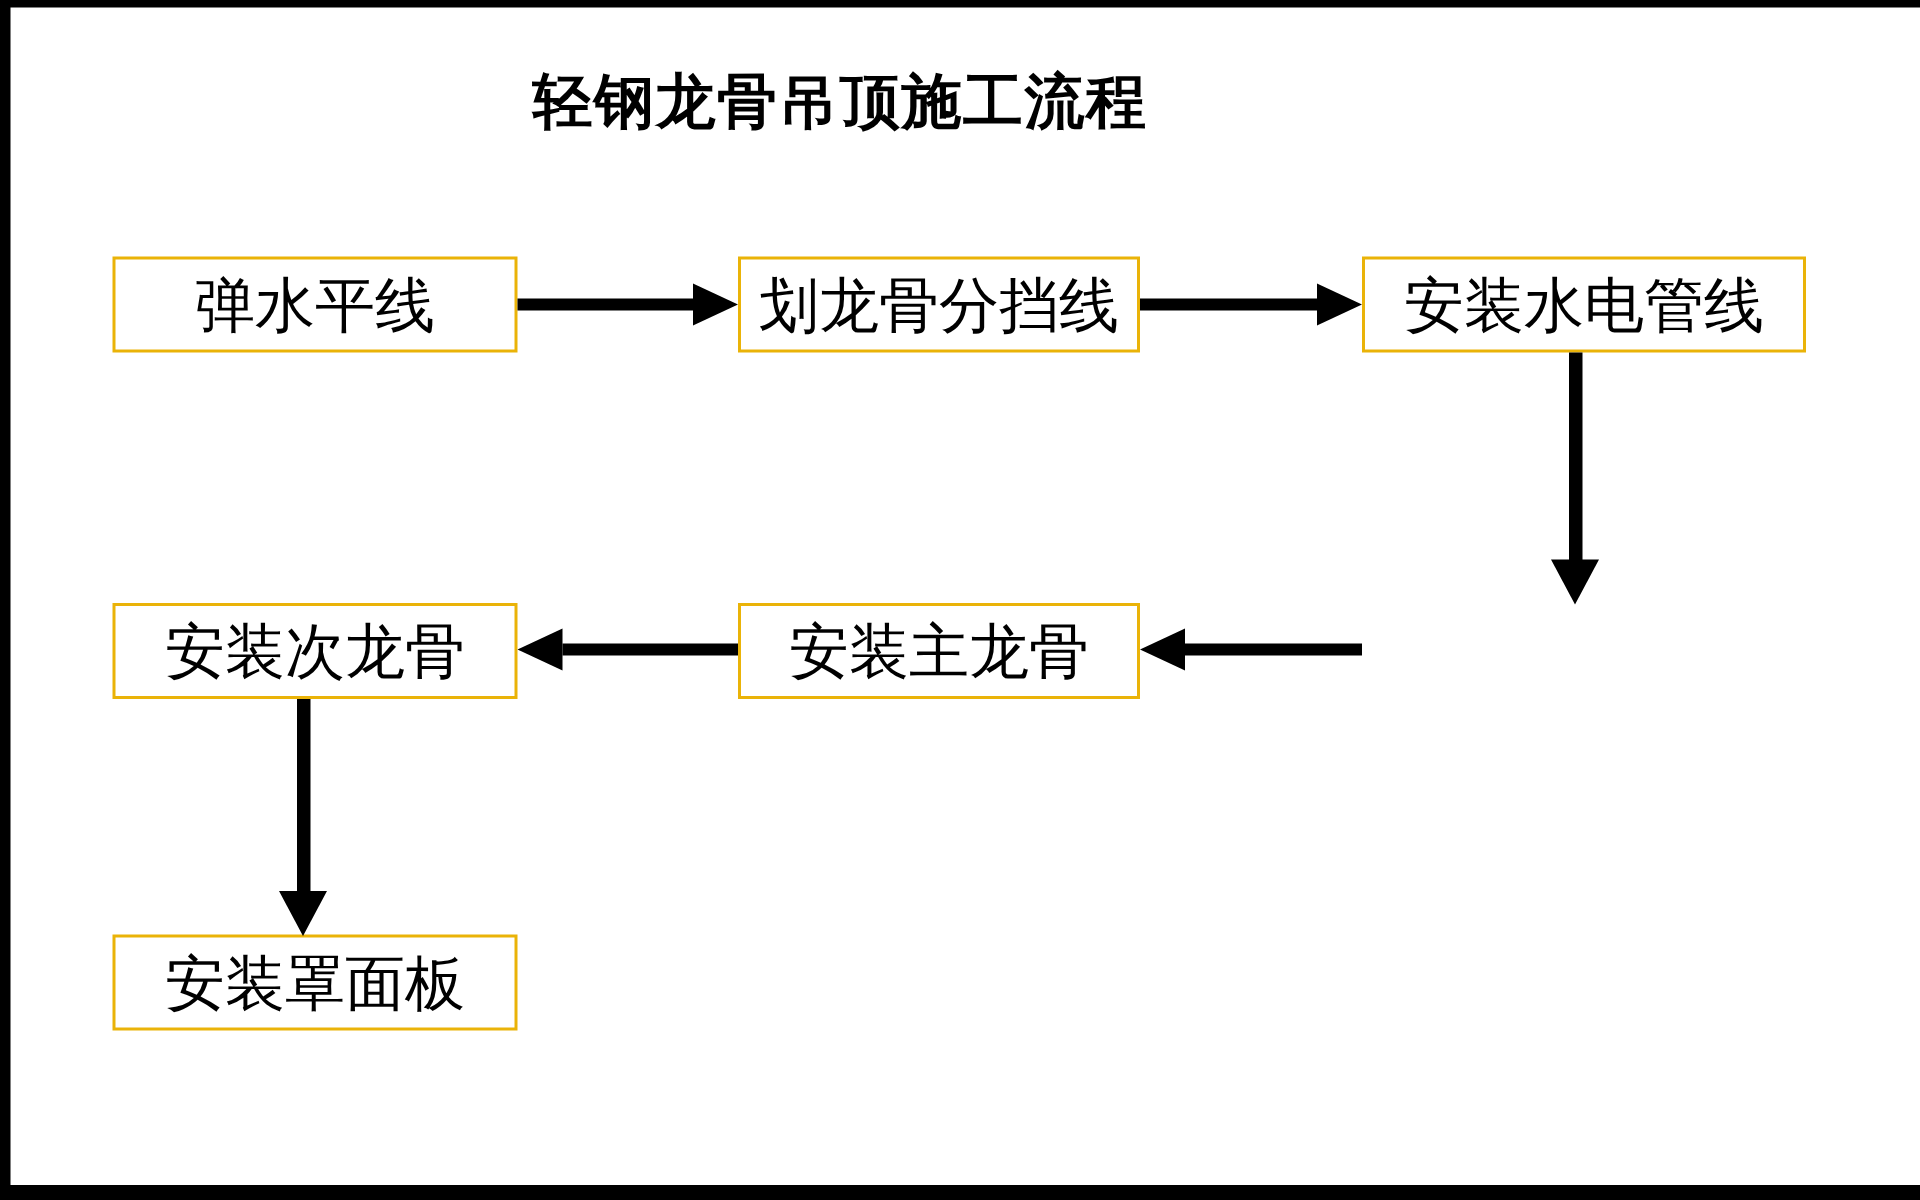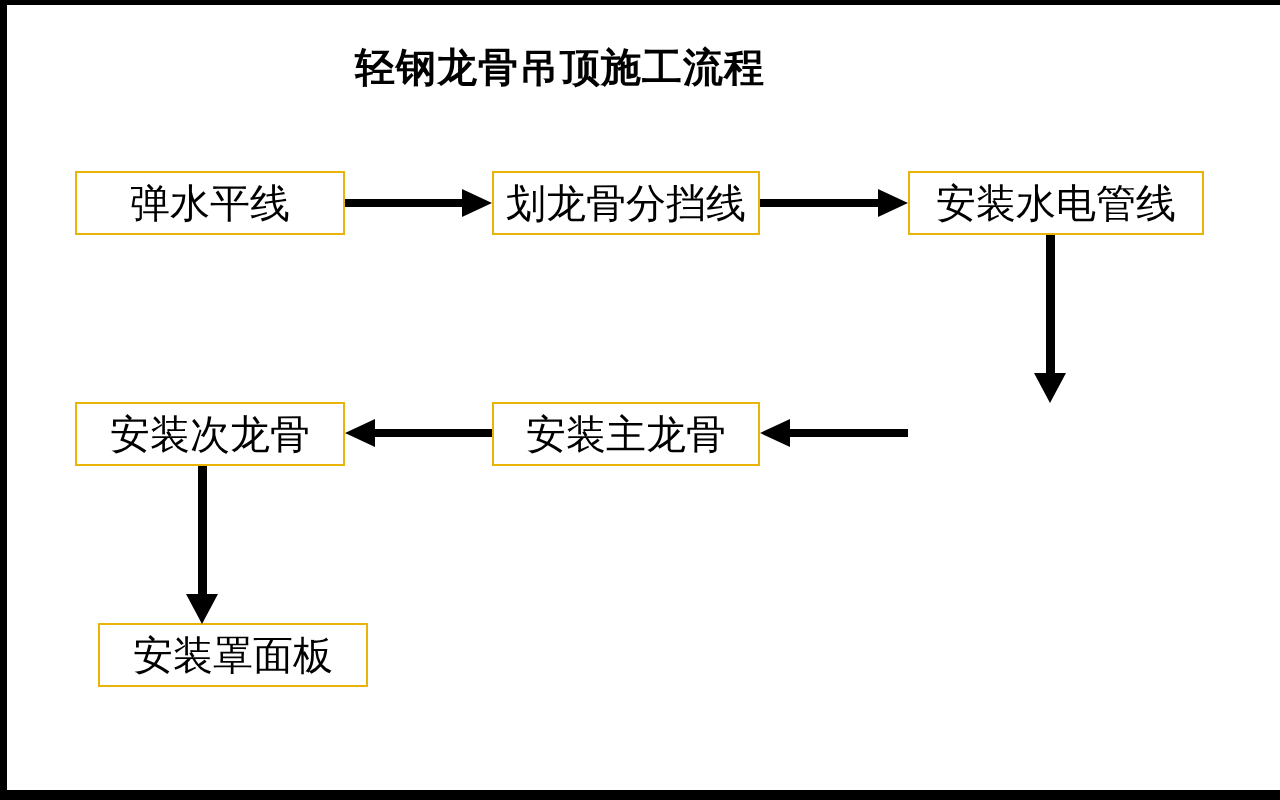--- a/index.html
+++ b/index.html
@@ -49,21 +49,21 @@
     font-size: 40px;
     color: #000000;
     white-space: nowrap;
   }
   .n1 { left: 75px;  top: 171px; width: 270px; }
   .n2 { left: 492px; top: 171px; width: 268px; }
   .n3 { left: 908px; top: 171px; width: 296px; }
   .n4 { left: 908px; top: 402px; width: 270px; }
   .n5 { left: 492px; top: 402px; width: 268px; }
   .n6 { left: 75px;  top: 402px; width: 270px; }
-  .n7 { left: 75px;  top: 623px; width: 270px; margin-left: 23px; }
+  .n7 { left: 75px;  top: 623px; width: 270px; }
 
   .hline { position: absolute; height: 8px; background: #000000; }
   .vline { position: absolute; width: 9px;  background: #000000; }
   .head  { position: absolute; width: 0; height: 0; }
   .head-right { border-top: 14px solid transparent; border-bottom: 14px solid transparent; border-left: 30px solid #000000; }
   .head-left  { border-top: 14px solid transparent; border-bottom: 14px solid transparent; border-right: 30px solid #000000; }
   .head-down  { border-left: 16px solid transparent; border-right: 16px solid transparent; border-top: 30px solid #000000; }
 
   
   .a1-line { left: 345px; top: 199px; width: 119px; }

